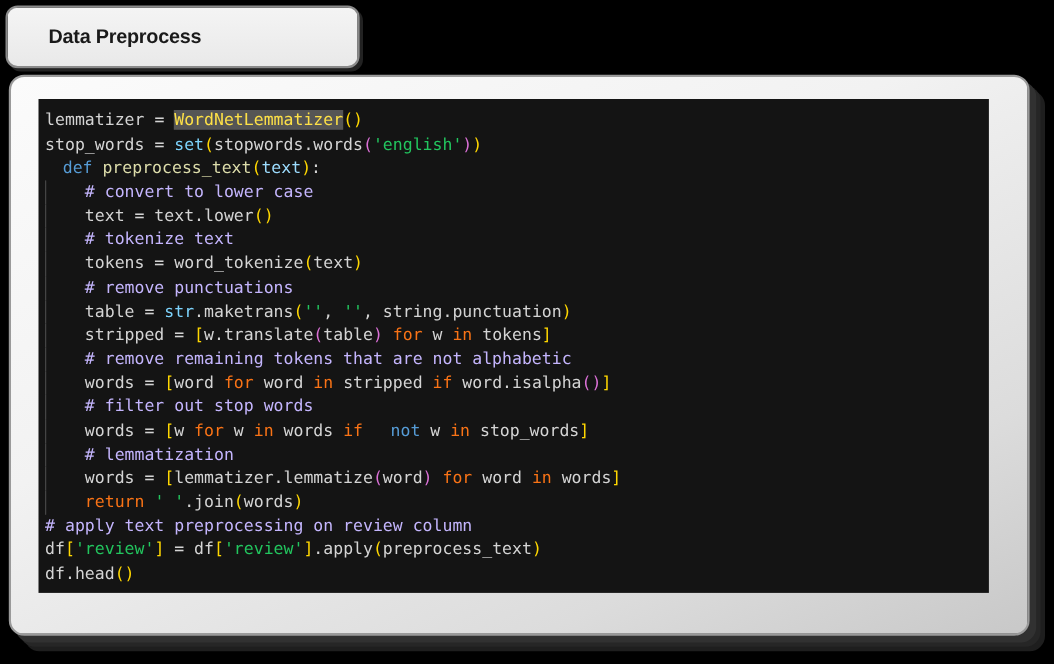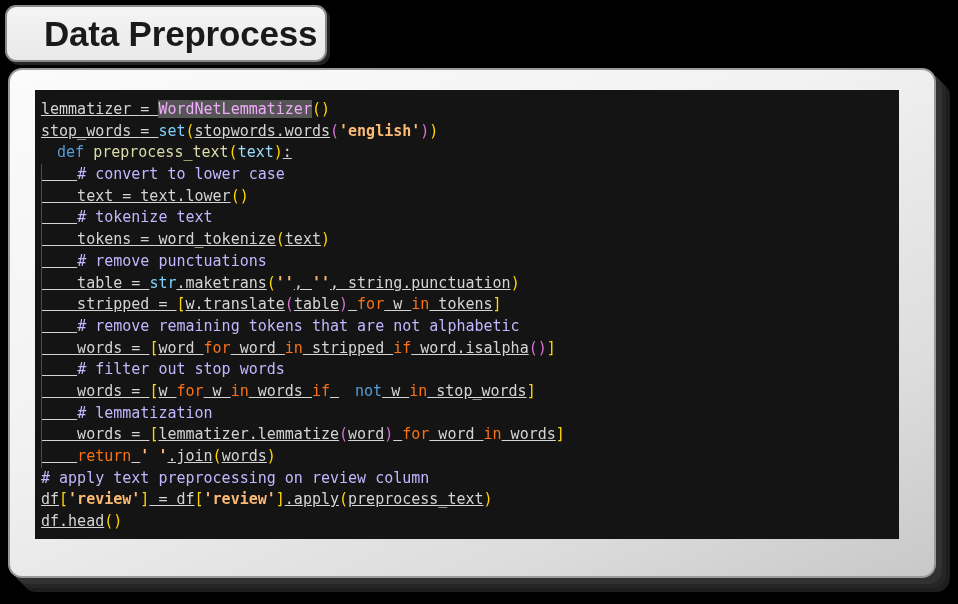--- a/index.html
+++ b/index.html
@@ -24,21 +24,21 @@
     height: 57px;
     box-sizing: border-box;
     background: linear-gradient(180deg, #f4f4f4 0%, #eeeeee 55%, #e9e9e9 100%);
     border: 2px solid #8a8a8a;
     border-radius: 11px;
     box-shadow: 3px 3px 0px rgba(40,40,40,0.85);
     display: flex;
     align-items: center;
   }
   #title-tab-text {
-    font-size: 35px;
+    font-size: 18px;
     font-weight: bold;
     color: #1a1a1a;
     letter-spacing: -0.2px;
     padding-left: 37px;
     font-family: "Liberation Sans", sans-serif;
     text-align: right;
   }
 
   
   #card-stack {
@@ -101,31 +101,31 @@
     content: "";
     position: absolute;
     left: 6px;
     top: 0;
     bottom: 0;
     width: 1px;
     background: #4a4a4a;
   }
 
   
-  .t-plain   { color: #d4d4d4; text-decoration: underline; }
+  .t-plain   { color: #d4d4d4; }
   .t-kw      { color: #569cd6; margin-left: 16px; }   
   .t-ctrl    { color: #f97316; }   
   .t-fn      { color: #dcdcaa; }   
   .t-type    { color: #7dd3fc; }   
   .t-var     { color: #9cdcfe; }   
-  .t-str     { color: #fdba74; font-weight: bold; }   
+  .t-str     { color: #22c55e; }   
   .t-comment { color: #c4b5fd; }   
   .t-p1      { color: #ffd700; }   
   .t-p2      { color: #da70d6; }   
-  .t-sel     { background: #555555; color: #f0abfc; }
+  .t-sel     { background: #555555; color: #fde047; }
 </style>
 </head>
 <body>
 
 <div id="title-tab">
   <span id="title-tab-text">Data Preprocess</span>
 </div>
 
 <div id="card-stack">
   <div class="card-shadow s1"></div>

